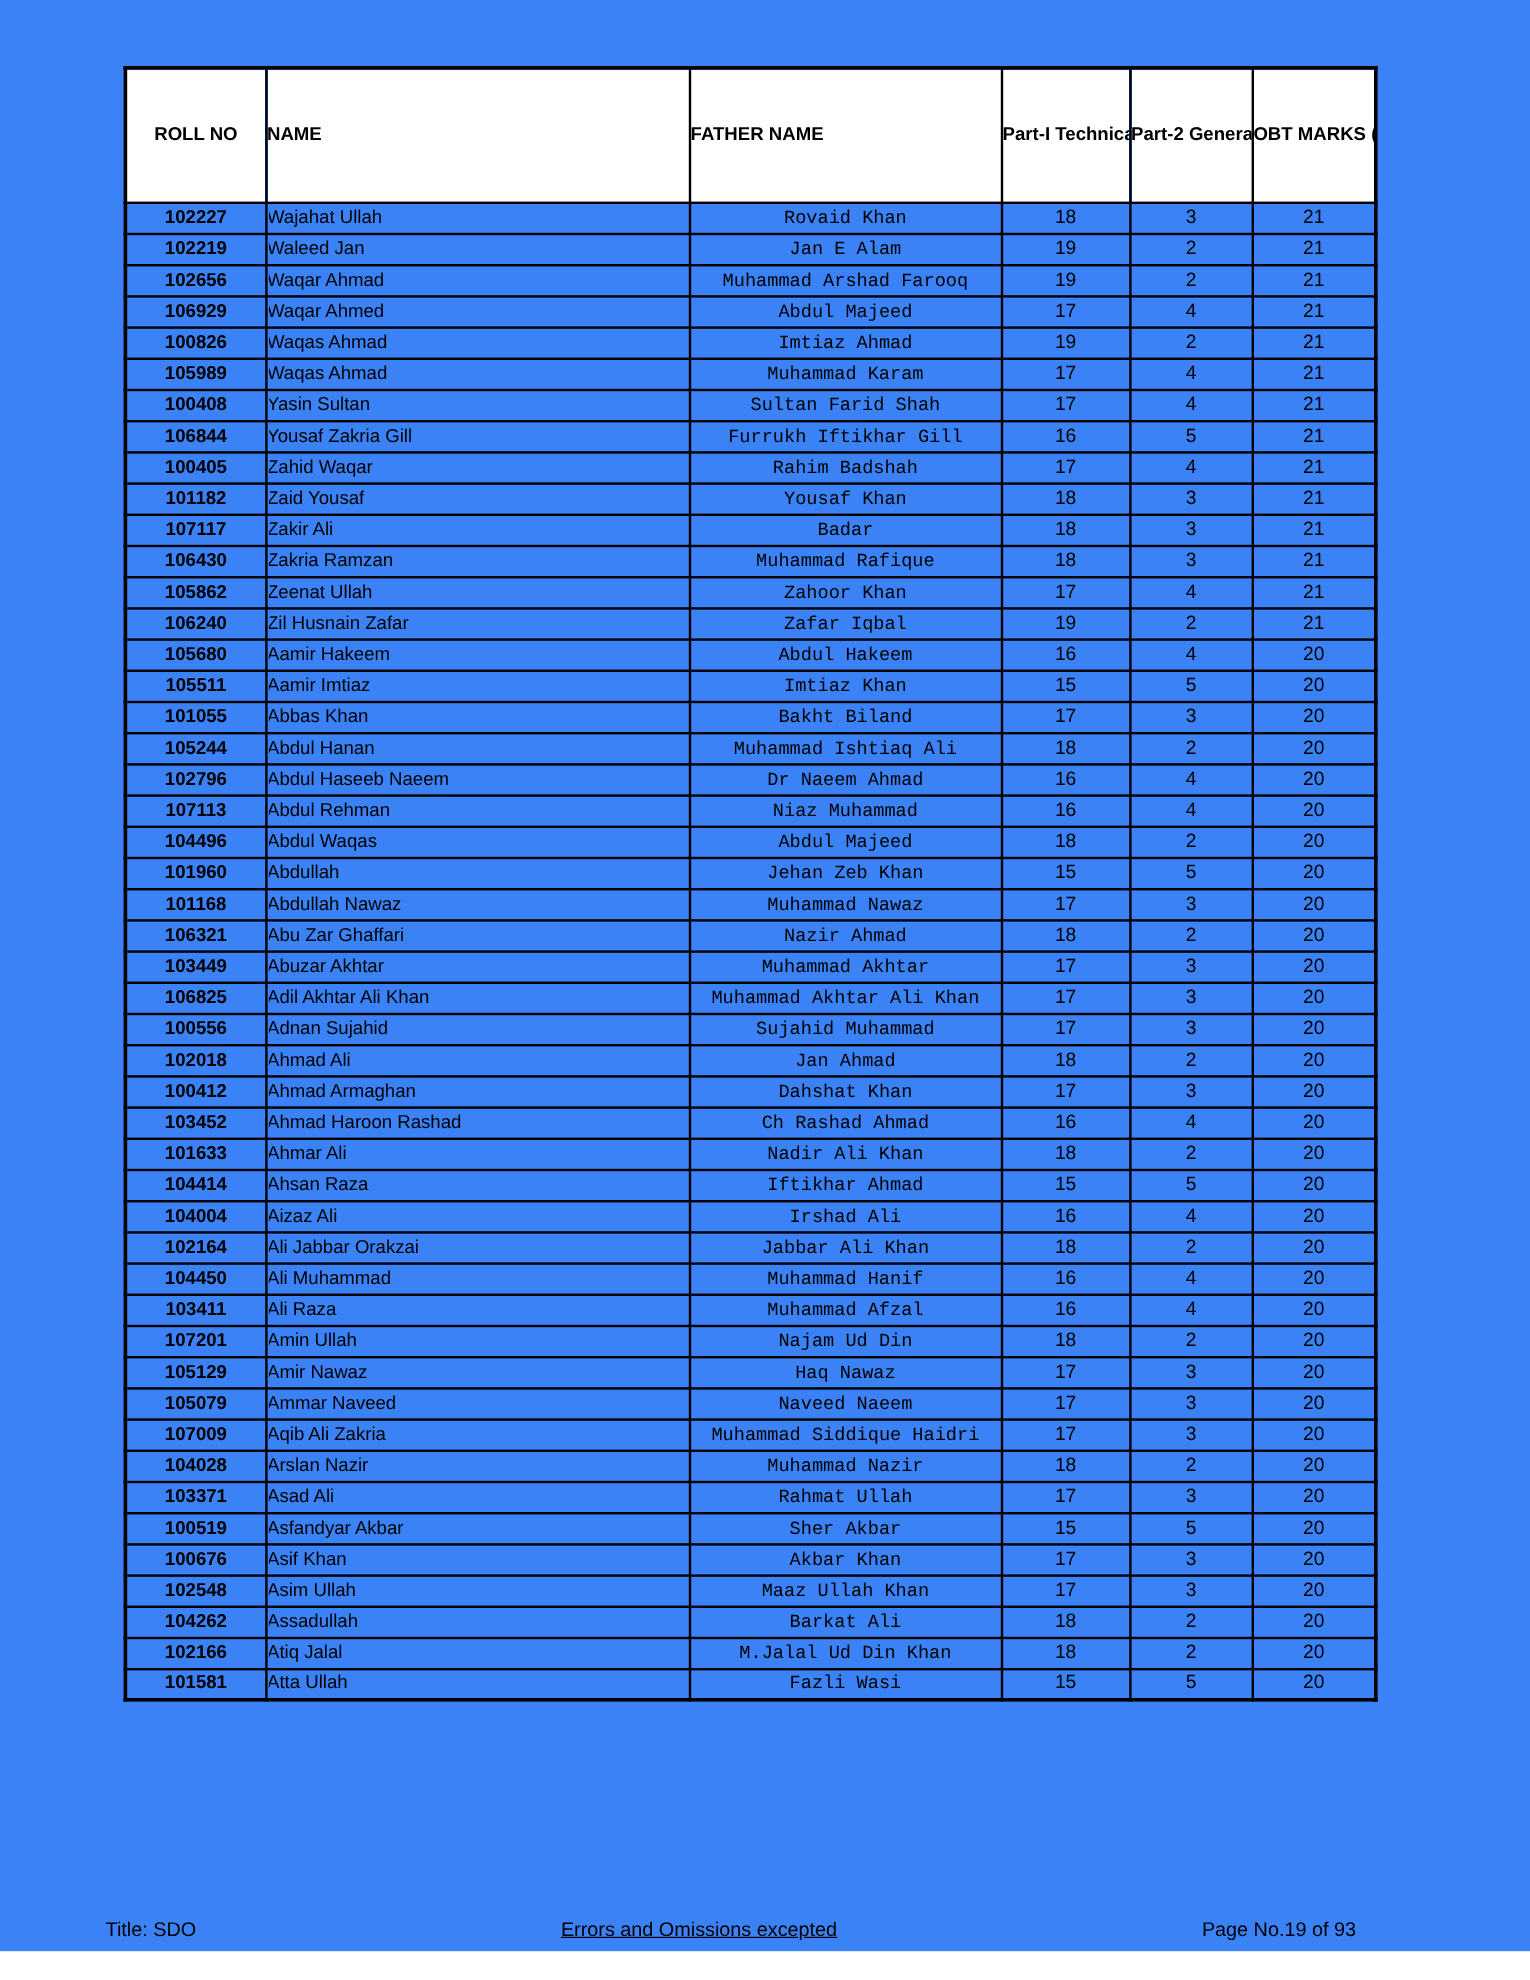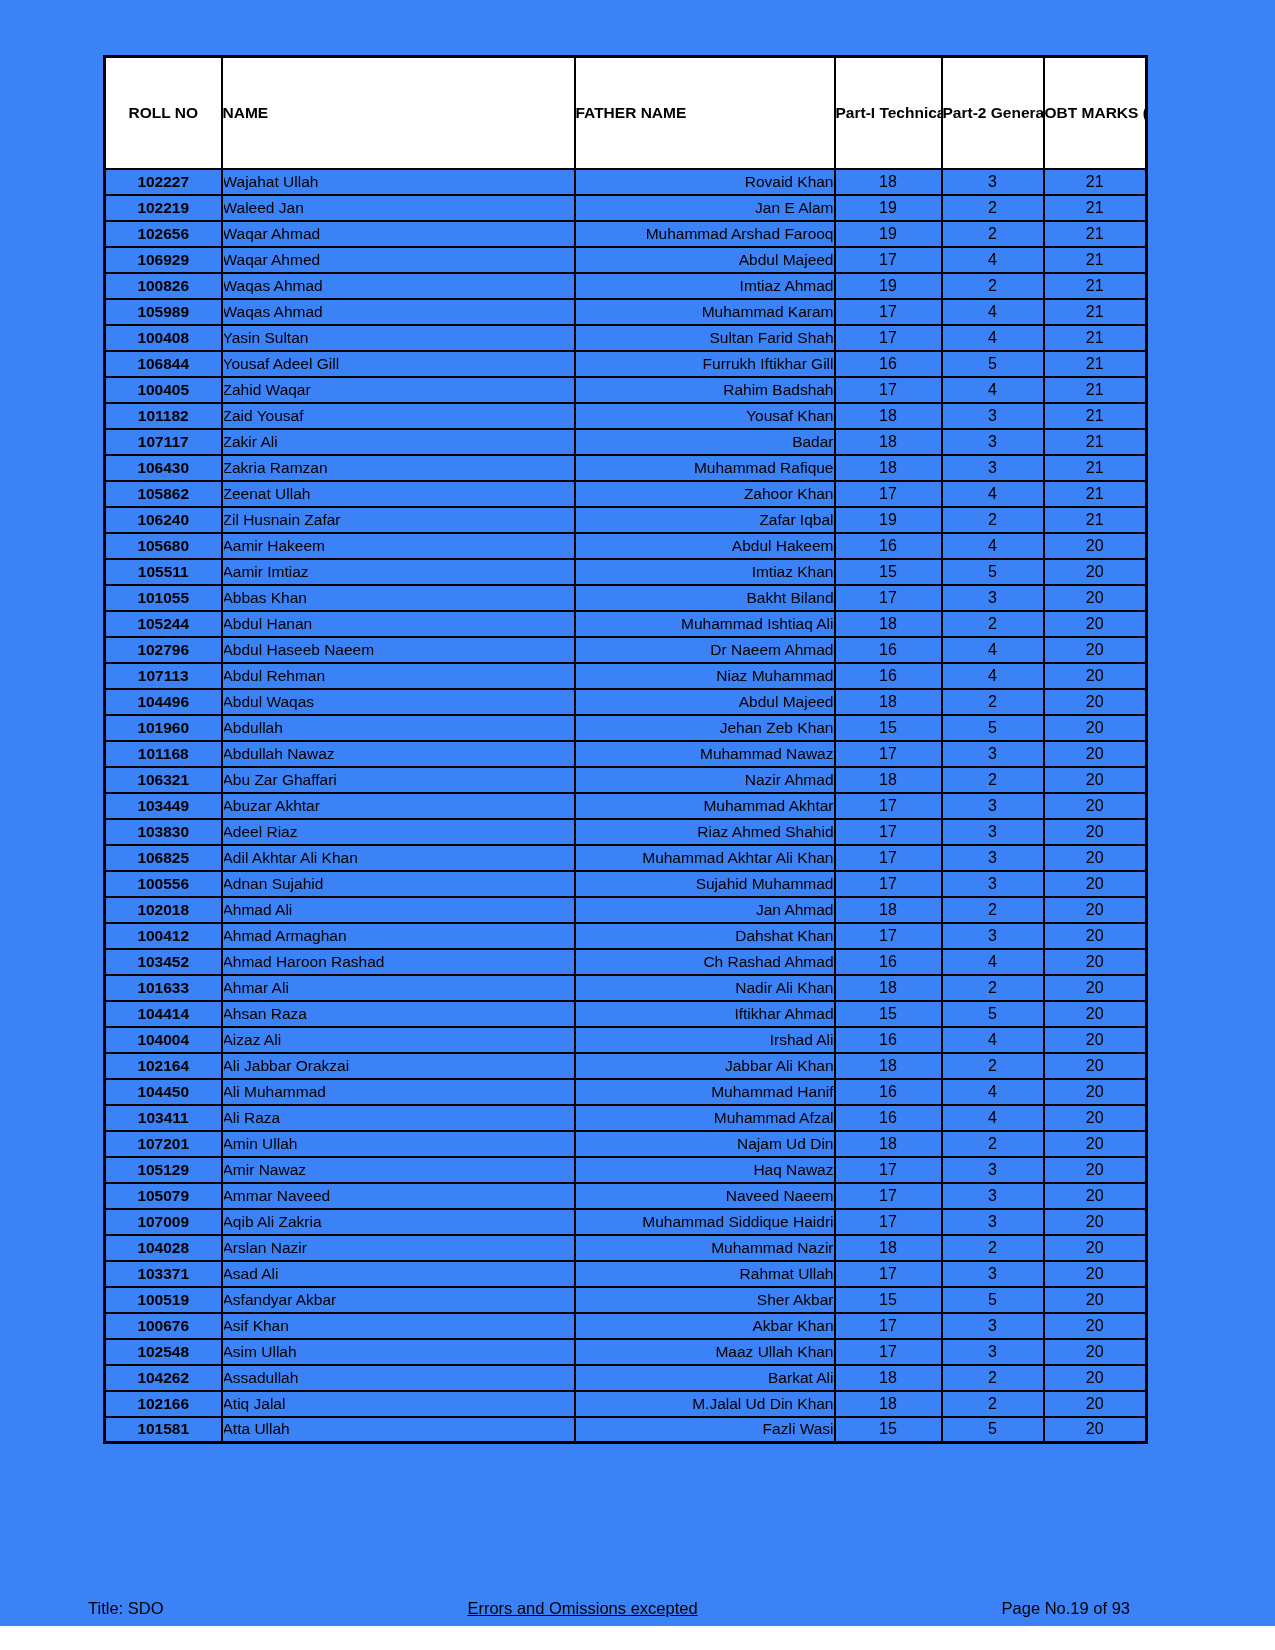--- a/index.html
+++ b/index.html
@@ -45,21 +45,21 @@
   th.h-roll { text-align: center; }
   th.h-left { text-align: left; padding-left: 6px; }
   th.h-multi {
     text-align: center;
     white-space: pre-line;
     line-height: 1.8;
   }
   tbody td { height: 26px; font-size: 15.5px; }
   td.roll  { font-weight: bold; text-align: center; }
   td.name  { text-align: left; padding-left: 6px; border-radius: 11px; }
-  td.father{ text-align: right; padding-left: 6px; }
+  td.father{ text-align: center; padding-left: 6px; font-family: Liberation Mono, monospace; }
   td.num   { text-align: center; font-size: 16px; }
   .footer {
     position: absolute;
     left: 88px;
     top: 1599px;
     width: 1042px;
     display: flex;
     align-items: center;
     font-size: 16.5px;
   }
@@ -149,21 +149,21 @@
         <tr>
       <td class="roll">100408</td>
       <td class="name">Yasin Sultan</td>
       <td class="father">Sultan Farid Shah</td>
       <td class="num">17</td>
       <td class="num">4</td>
       <td class="num">21</td>
     </tr>
         <tr>
       <td class="roll">106844</td>
-      <td class="name">Yousaf Adeel Gill</td>
+      <td class="name">Yousaf Zakria Gill</td>
       <td class="father">Furrukh Iftikhar Gill</td>
       <td class="num">16</td>
       <td class="num">5</td>
       <td class="num">21</td>
     </tr>
         <tr>
       <td class="roll">100405</td>
       <td class="name">Zahid Waqar</td>
       <td class="father">Rahim Badshah</td>
       <td class="num">17</td>
@@ -287,28 +287,20 @@
       <td class="name">Abu Zar Ghaffari</td>
       <td class="father">Nazir Ahmad</td>
       <td class="num">18</td>
       <td class="num">2</td>
       <td class="num">20</td>
     </tr>
         <tr>
       <td class="roll">103449</td>
       <td class="name">Abuzar Akhtar</td>
       <td class="father">Muhammad Akhtar</td>
-      <td class="num">17</td>
-      <td class="num">3</td>
-      <td class="num">20</td>
-    </tr>
-        <tr>
-      <td class="roll">103830</td>
-      <td class="name">Adeel Riaz</td>
-      <td class="father">Riaz Ahmed Shahid</td>
       <td class="num">17</td>
       <td class="num">3</td>
       <td class="num">20</td>
     </tr>
         <tr>
       <td class="roll">106825</td>
       <td class="name">Adil Akhtar Ali Khan</td>
       <td class="father">Muhammad Akhtar Ali Khan</td>
       <td class="num">17</td>
       <td class="num">3</td>

